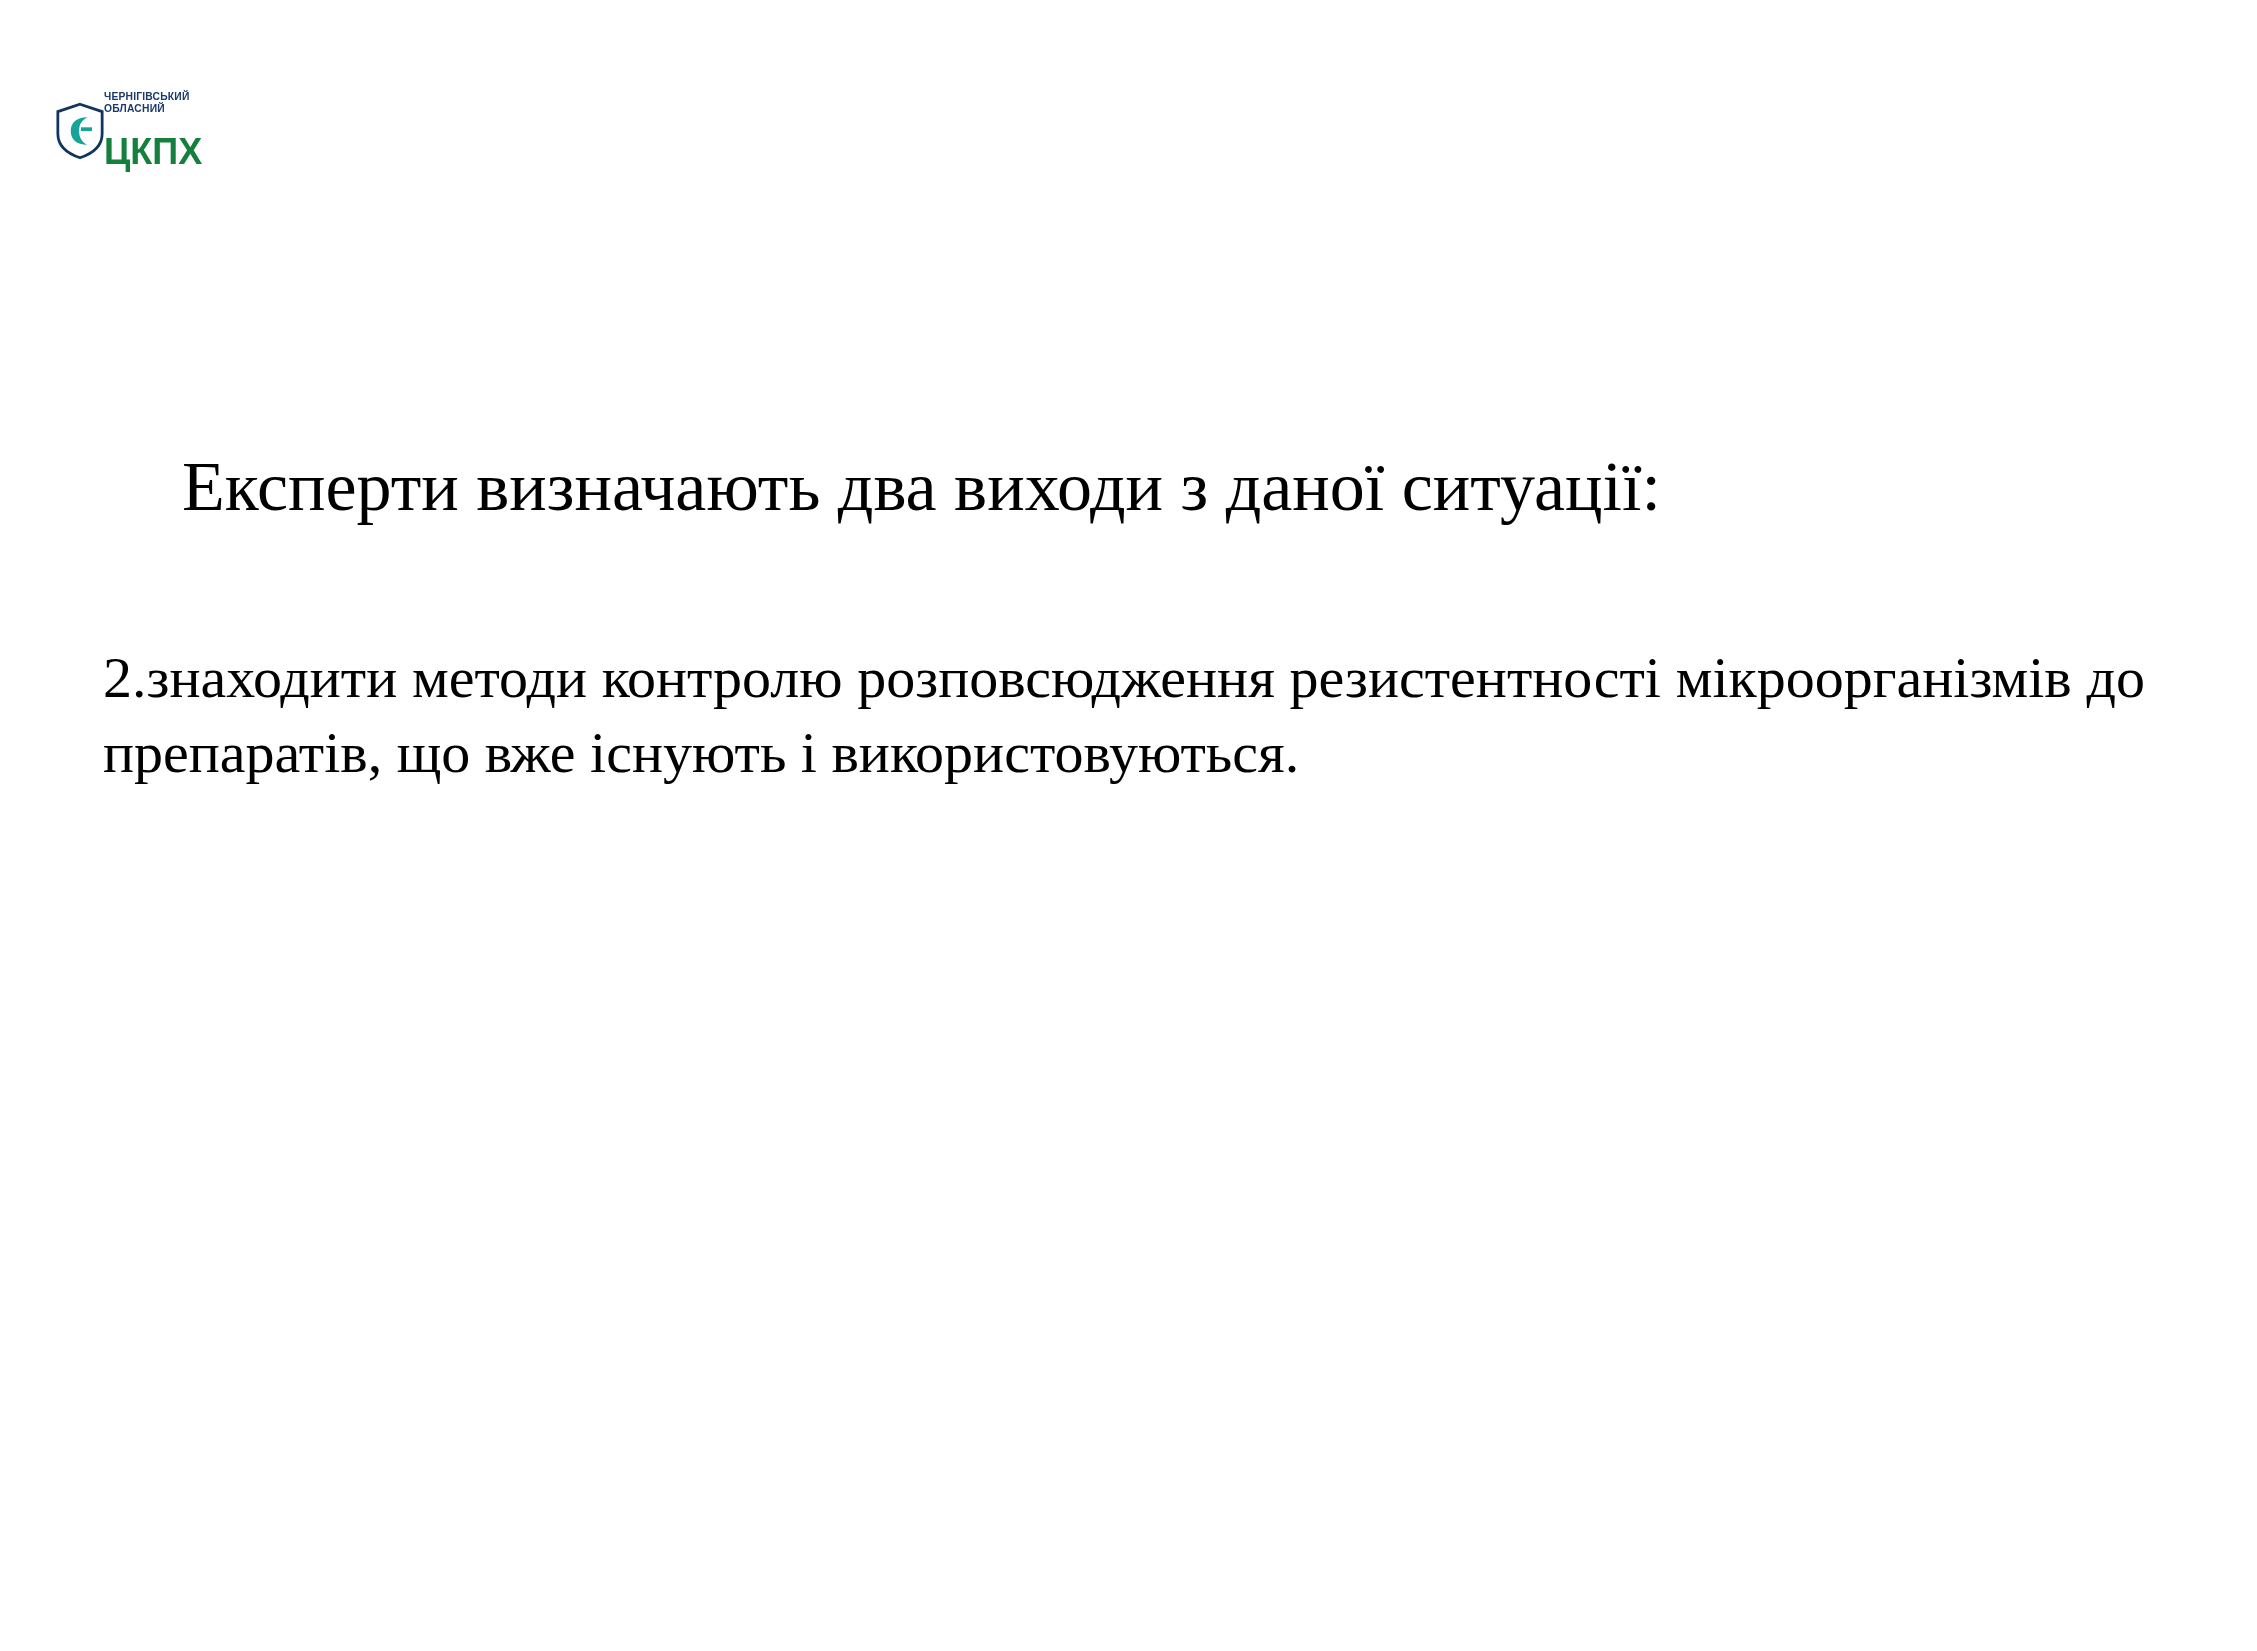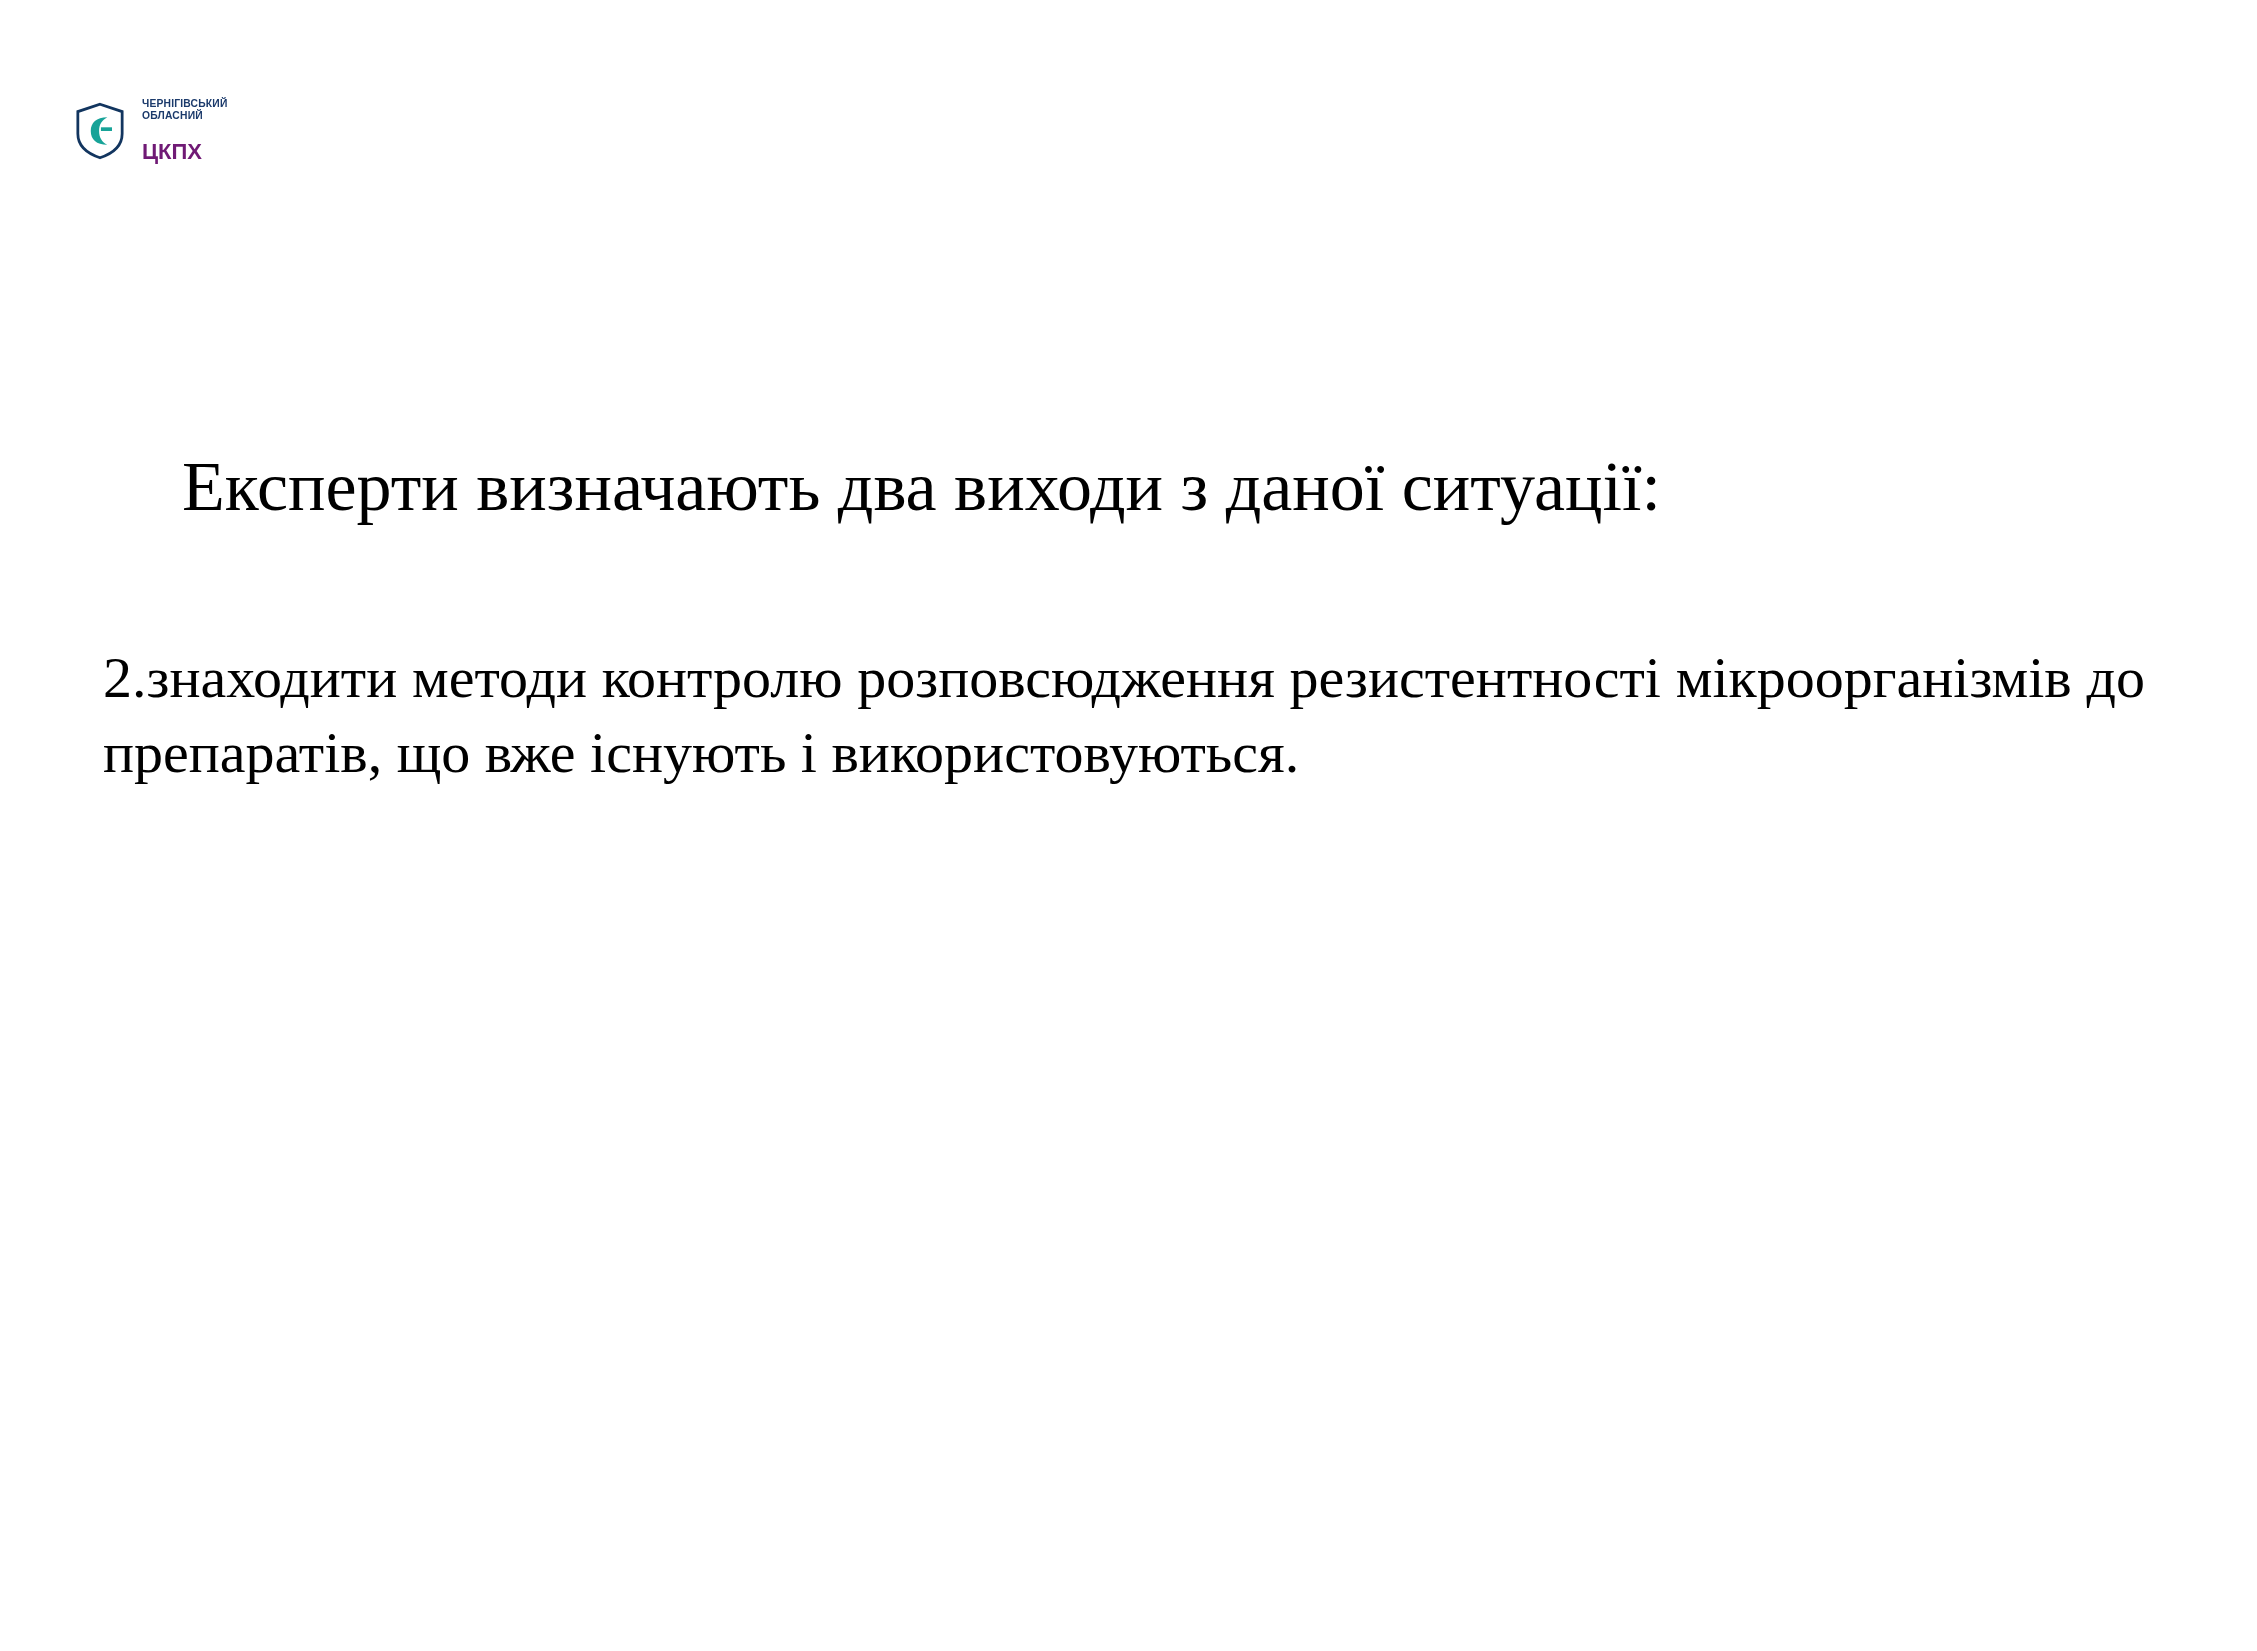--- a/index.html
+++ b/index.html
@@ -12,27 +12,27 @@
     height: 1652px;
     position: relative;
     font-family: "Liberation Serif", serif;
     color: #000000;
     overflow: hidden;
   }
 
   
   .logo-block {
     position: absolute;
-    left: 76px;
+    left: 56px;
     top: 89px;
     width: 186px;
     height: 84px;
     display: flex;
     align-items: center;
-    gap: 18px;
+    gap: 0;
   }
   .logo-shield {
     width: 48px;
     height: 58px;
     flex: 0 0 auto;
     position: relative;
   }
   .logo-shield svg {
     display: block;
     width: 48px;
@@ -47,23 +47,23 @@
   .logo-line {
     font-family: "Liberation Sans", sans-serif;
     font-size: 10.3px;
     font-weight: bold;
     color: #1b3a6b;
     letter-spacing: 0.2px;
     margin-bottom: 1.9px;
   }
   .logo-abbr {
     font-family: "Liberation Sans", sans-serif;
-    font-size: 22px;
+    font-size: 36px;
     font-weight: bold;
-    color: #701a75;
+    color: #15803d;
     letter-spacing: 0px;
     margin-top: 18px;
   }
 
   
   .slide-body {
     position: absolute;
     left: 103px;
     top: 447px;
     width: 2042px;

